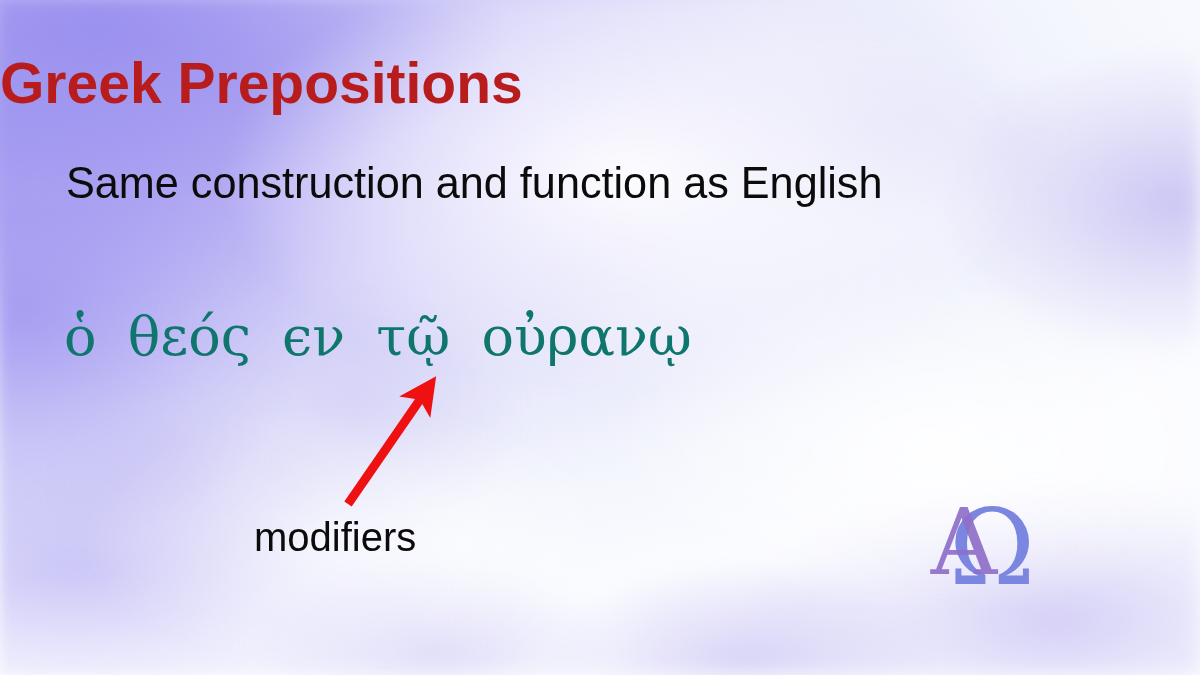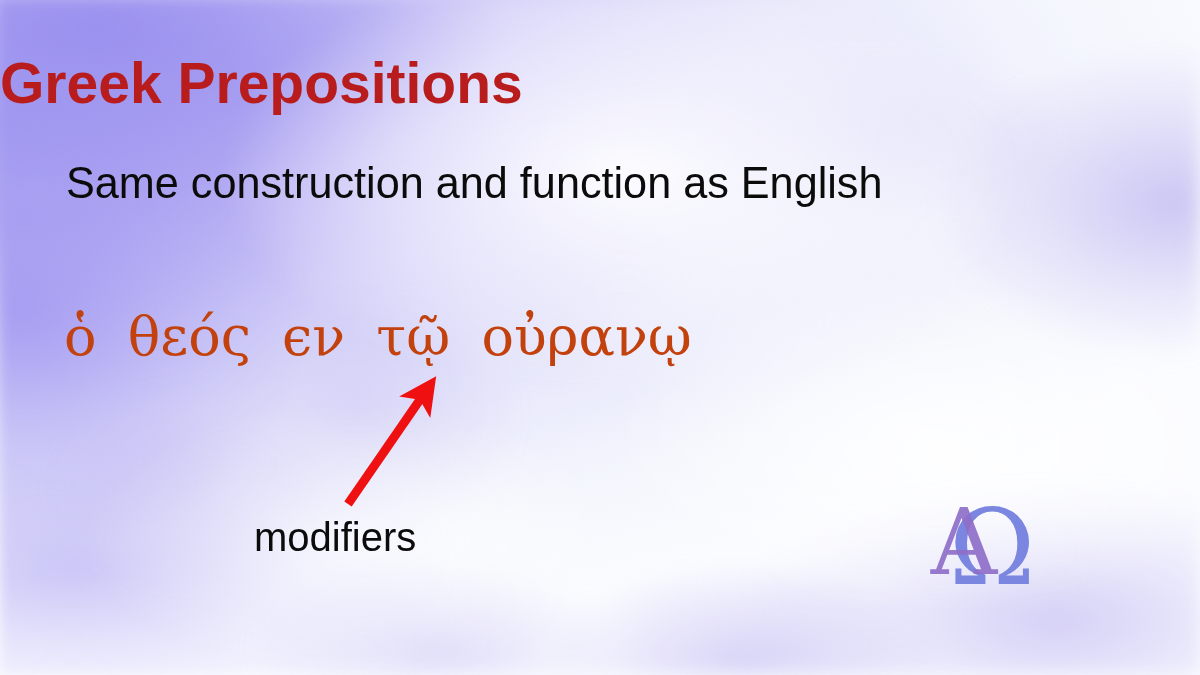--- a/index.html
+++ b/index.html
@@ -87,21 +87,21 @@
     transform: scaleX(0.96);
     transform-origin: left center;
   }
   #greek-line {
     position: absolute;
     top: 305px;
     left: 64px;
     font-family: "DejaVu Serif", "Liberation Serif", serif;
     font-size: 54px;
     font-weight: normal;
-    color: #c2410c;
+    color: #0f766e;
     white-space: nowrap;
     word-spacing: 14px;
   }
   #modifiers-label {
     position: absolute;
     top: 515px;
     left: 210px;
     font-size: 40px;
     font-weight: normal;
     color: #0b0b0b;

